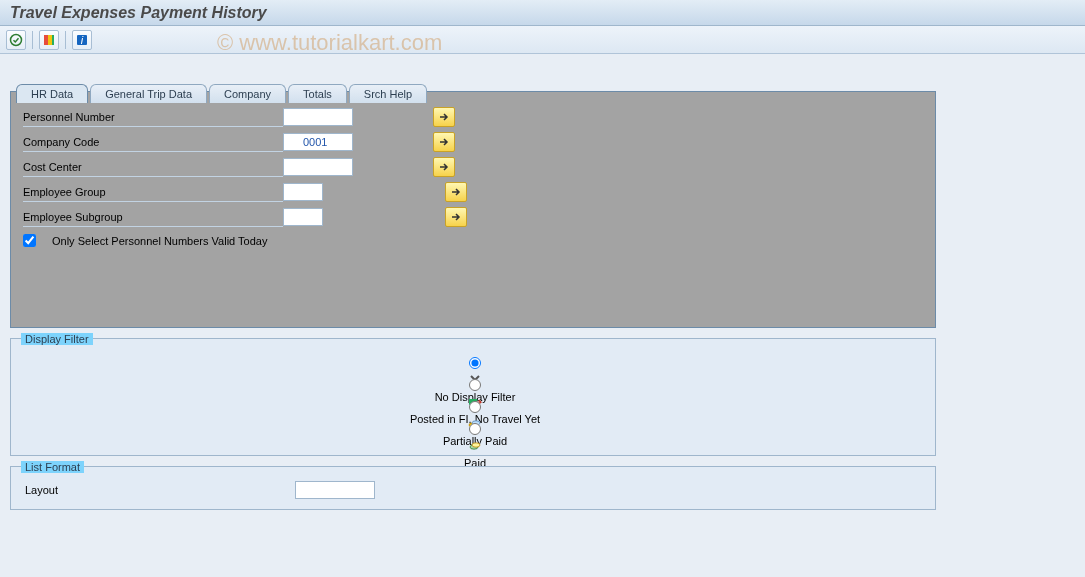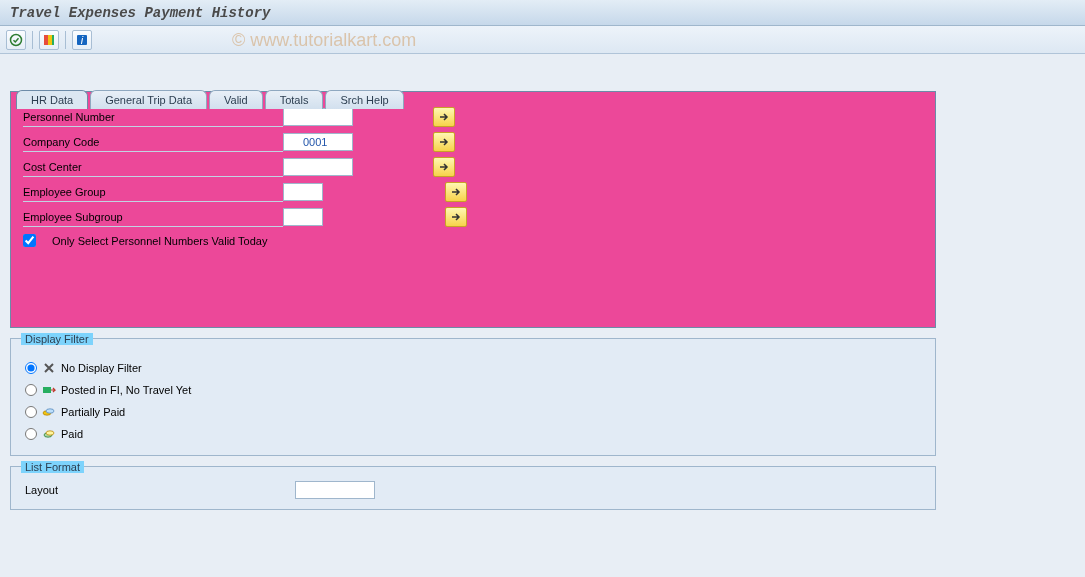--- a/index.html
+++ b/index.html
@@ -6,21 +6,21 @@
   body { background: #e8eef5; width: 1085px; height: 577px; overflow: hidden; }
 
   .titlebar {
     background: linear-gradient(#e3edf6, #c6d8ea);
     border-bottom: 1px solid #9fb6cc;
     padding: 4px 10px;
     height: 26px;
     display: flex;
     align-items: center;
   }
-  .titlebar h1 { font-size: 14px; font-style: italic; font-weight: bold; color: #4a4a4a; font-family: Liberation Mono, monospace; }
+  .titlebar h1 { font-size: 16px; font-style: italic; font-weight: bold; color: #4a4a4a; }
 
   .toolbar {
     background: linear-gradient(#edf3fa, #dde8f3);
     border-bottom: 1px solid #b0c4d8;
     height: 28px;
     display: flex;
     align-items: center;
     padding: 0 6px;
     gap: 4px;
   }
@@ -30,54 +30,54 @@
     border: 1px solid #a8bed4;
     border-radius: 2px;
     display: flex; align-items: center; justify-content: center;
     cursor: pointer;
   }
   .tbtn svg { width: 14px; height: 14px; }
   .tsep { width:1px; height:18px; background:#a8bed4; margin:0 2px; }
 
   .watermark {
     position: absolute;
-    top: 30px; left: 232px;
+    top: 30px; left: 217px;
     color: #d6b38c;
-    font-size: 18px;
+    font-size: 22px;
     opacity: 0.7;
     pointer-events: none;
     z-index: 50;
   }
 
   .content { padding: 18px 10px 6px 10px; position: relative; }
 
   .tabbar { display: flex; padding-left: 6px; position: relative; z-index: 2; }
   .tab {
     background: linear-gradient(#e8eff7,#d2e0ee);
     border: 1px solid #8fa8c0;
     border-bottom: none;
     padding: 3px 14px 3px 14px;
     margin-right: 2px;
     border-top-left-radius: 6px;
     border-top-right-radius: 6px;
     cursor: pointer;
     color: #2c3e50;
     position: relative;
-    top: 18px;
+    top: 12px;
   }
   .tab.active {
     background: #dbe7f2;
     border-color: #6c8ba8;
     font-weight: normal;
     z-index: 3;
   }
 
   .panel {
     border: 1px solid #6c8ba8;
-    background: #ec4899;
+    background: #a3a3a3;
     padding: 14px 12px 20px 12px;
     width: 926px;
     min-height: 220px;
     position: relative;
     z-index:1;
   }
 
   .field-row { display: flex; align-items: center; min-height: 22px; }
   .field-label {
     width: 260px;
@@ -114,21 +114,21 @@
     position:relative;
   }
   .groupbox .legend {
     position: relative;
     top: -12px;
     background: #7dd3fc;
     padding: 0 4px;
     display:inline-block;
     color:#2c3e50;
   }
-  .radio-row { display:flex; align-items:center; gap:4px; height:22px; margin-left:4px; }
+  .radio-row { display:flex; align-items:center; gap:4px; height:22px; margin-left:4px;flex-direction:column; }
   .radio-row input { width:12px; height:12px; }
   .radio-icon { width:16px; height:16px; display:flex; align-items:center; justify-content:center; }
 
   .layout-row { display:flex; align-items:center; gap:20px; margin-top:-4px; margin-left:4px; }
   .layout-row .lbl { width: 250px; }
   .layout-row input { width:80px; height:18px; border:1px solid #9fb6cc; background:#fff; }
 
   
   .arrow-svg { width:12px; height:12px; }
 </style>
@@ -163,21 +163,21 @@
   </div>
 </div>
 
 <div class="watermark">© www.tutorialkart.com</div>
 
 <div class="content">
 
   <div class="tabbar">
     <div class="tab active"><span>HR Data</span></div>
     <div class="tab"><span>General Trip Data</span></div>
-    <div class="tab"><span>Valid</span></div>
+    <div class="tab"><span>Company</span></div>
     <div class="tab"><span>Totals</span></div>
     <div class="tab"><span>Srch Help</span></div>
   </div>
 
   <div class="panel">
     <div style="display:flex; flex-direction:column; gap:3px;">
 
       <div class="field-row">
         <div class="field-label">Personnel Number</div>
         <div class="field-input"><input type="text" class="inp-md" value="" style=""></div>

